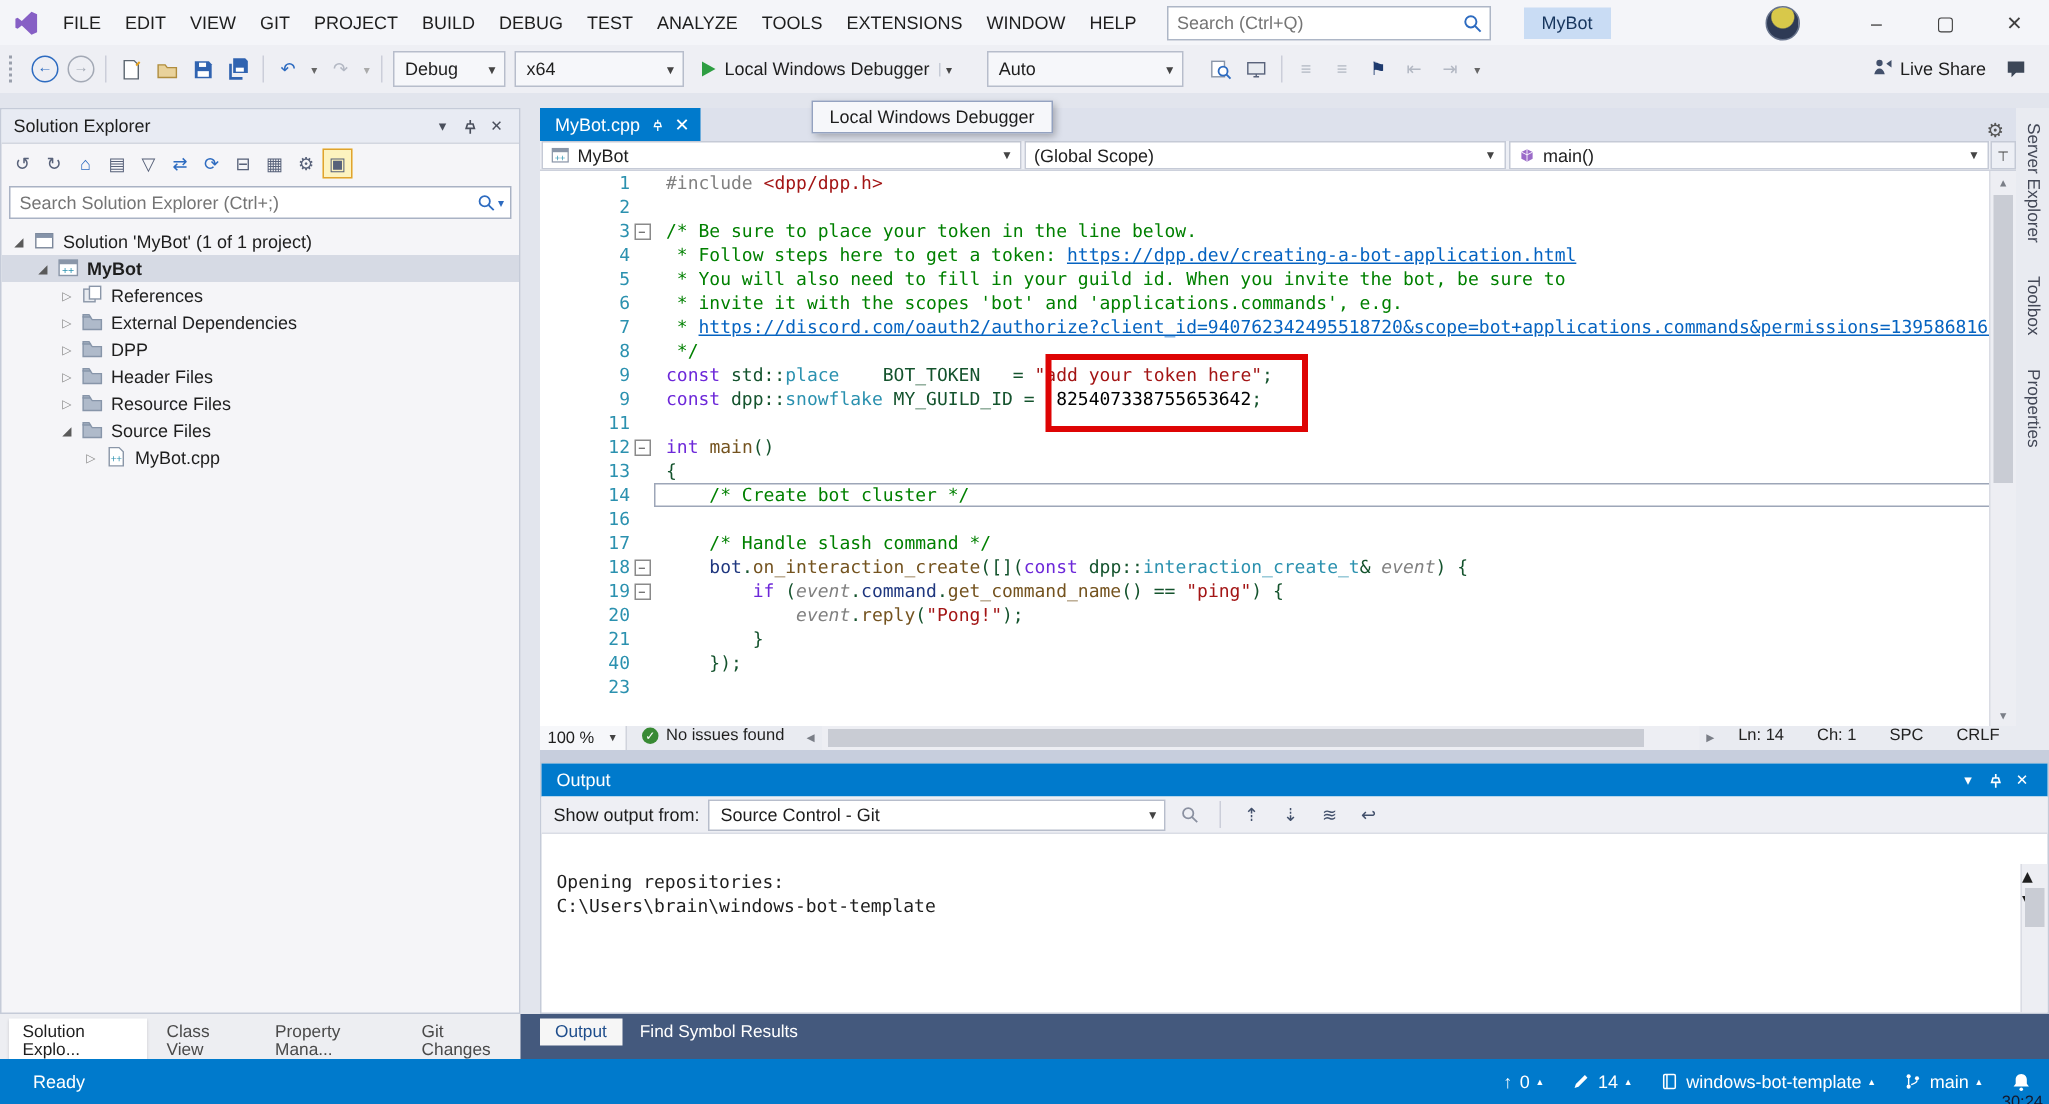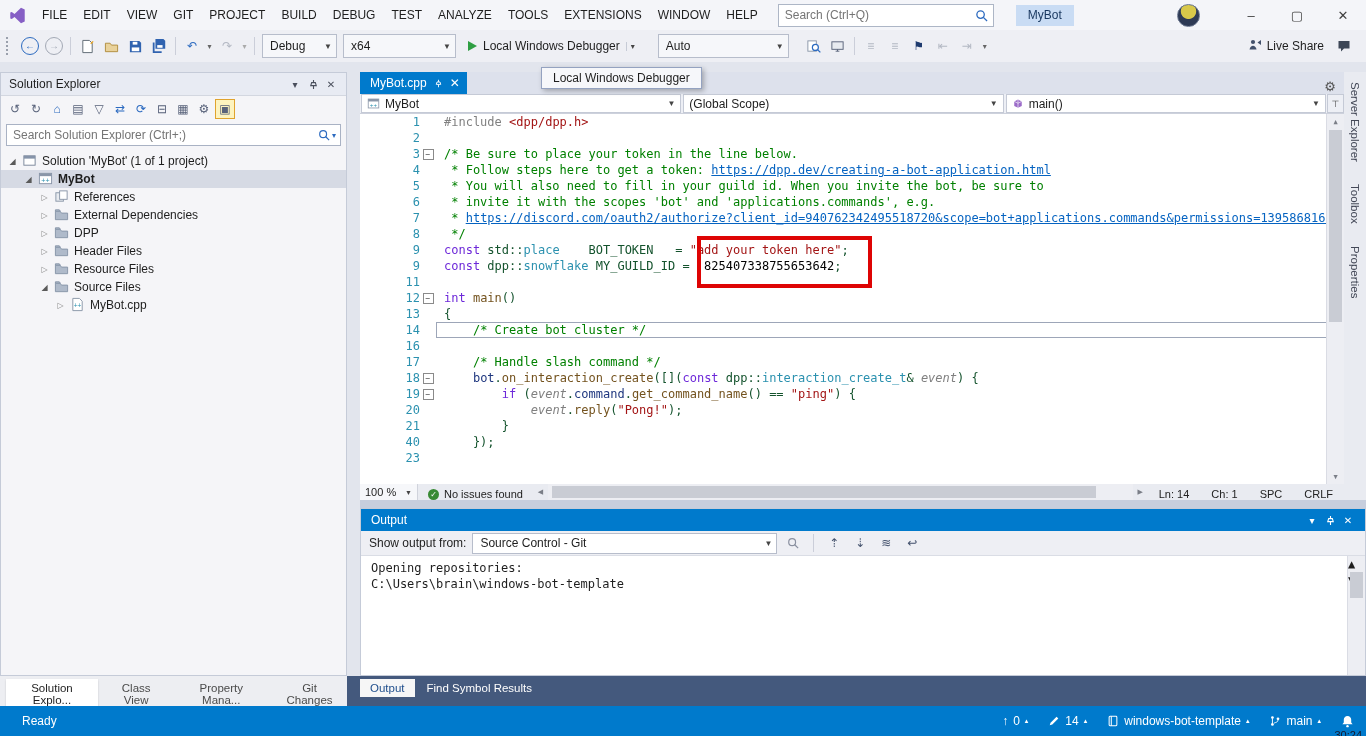--- a/index.html
+++ b/index.html
@@ -86,21 +86,21 @@
   .code-line.current .code-text{box-shadow:inset 0 0 0 1px #9DA6B8;}
   .tok-plain{color:#14532d;} .tok-kw{color:#6d28d9;} .tok-type{color:#2B91AF;} .tok-str{color:#A31515;}
   .tok-com{color:#008000;} .tok-link{color:#0563C1;text-decoration:underline;} .tok-pre{color:#808080;}
   .tok-fn{color:#74531F;} .tok-var{color:#1F377F;} .tok-param{color:#808080;font-style:italic;} .tok-num{color:#000;}
   .annobox{position:absolute;left:calc(84px + 35ch);top:122px;width:calc(22ch + 8px);height:44px;border:4px solid #DE0404;z-index:5;pointer-events:none;}
   .vscroll{position:absolute;top:0;right:0;bottom:0;width:17px;background:#EDEEF3;border-left:1px solid #DADCE4;}
   .vscroll .arr{height:15px;display:flex;align-items:center;justify-content:center;font-size:7px;color:#7A7E87;}
   .vscroll .arr.down{position:absolute;bottom:0;left:0;right:0;}
   .vthumb{position:absolute;top:16px;left:2px;width:13px;height:52%;background:#C9CCD4;}
 
-  .edstatus{height:16px;background:#E9EBF1;display:flex;align-items:flex-end;font-size:11px;flex:0 0 auto;}
+  .edstatus{height:16px;background:#E9EBF1;display:flex;align-items:flex-start;font-size:11px;flex:0 0 auto;}
   .zoomcombo{width:58px;height:100%;box-sizing:border-box;display:flex;align-items:center;justify-content:space-between;padding:0 5px;border-right:1px solid #D0D3DC;background:#F6F7FA;}
   .zoomcombo .caret{font-size:7px;color:#444;}
   .health{display:flex;align-items:center;gap:5px;padding:0 10px;}
   .okdot{width:11px;height:11px;border-radius:50%;background:#388A34;color:#fff;font-size:8px;display:flex;align-items:center;justify-content:center;}
   .hscroll{flex:1;height:100%;display:flex;align-items:center;}
   .hscroll .arr{width:15px;text-align:center;font-size:7px;color:#7A7E87;}
   .htrack{flex:1;height:100%;position:relative;background:#EDEEF3;}
   .hthumb{position:absolute;top:2px;bottom:2px;left:4px;width:93%;background:#C9CCD4;}
   .edcell{padding:0 11px;color:#222;}
 
@@ -108,27 +108,27 @@
   .vsplit{height:8px;background:#C7CEDD;flex:0 0 auto;}
   .outpanel{height:168px;display:flex;flex-direction:column;background:#fff;border:1px solid #C5CBD8;box-sizing:border-box;flex:0 0 auto;}
   .outhead{height:22px;background:#007ACC;color:#fff;display:flex;align-items:center;padding:0 8px 0 10px;flex:0 0 auto;}
   .outhead .ttl{flex:1;}
   .outhead .hico{color:#fff;}
   .outctrl{height:24px;background:#EEEFF4;display:flex;align-items:center;padding:0 8px;gap:6px;flex:0 0 auto;border-bottom:1px solid #DADDE5;}
   .outcombo{width:292px;height:19px;background:#fff;border:1px solid #B7BDCB;display:flex;align-items:center;padding:0 4px 0 7px;}
   .outcombo .caret{margin-left:auto;font-size:8px;color:#444;}
   .oico{width:20px;height:18px;display:flex;align-items:center;justify-content:center;color:#8A90A0;font-size:12px;}
   .oico.on{color:#42506B;}
-  .outbody{flex:1;position:relative;font-family:"DejaVu Sans Mono","Liberation Mono",monospace;font-size:12px;line-height:16px;padding:4px 12px 0 10px;color:#1e1e1e;overflow:hidden;}
+  .outbody{flex:1;position:relative;font-family:"DejaVu Sans Mono","Liberation Mono",monospace;font-size:12px;line-height:16px;padding:4px 12px 0 10px;color:#1e1e1e;overflow:hidden;margin-top:20px;}
   .outscroll{position:absolute;top:0;right:0;bottom:0;width:17px;background:#EDEEF3;border-left:1px solid #DADCE4;}
   .outscroll .vthumb{height:26px;}
 
   
   .band{height:30px;display:flex;flex:0 0 auto;}
-  .band-left{width:347px;background:#EDEEF2;display:flex;align-items:flex-start;padding:3px 0 0 6px;gap:4px;box-sizing:border-box;text-align:center;}
+  .band-left{width:347px;background:#EDEEF2;display:flex;align-items:flex-start;padding:3px 0 0 6px;gap:4px;box-sizing:border-box;}
   .btab{padding:3px 9px;font-size:11.5px;color:#4A4A4A;}
   .btab.active{background:#fff;color:#1e1e1e;box-shadow:0 1px 2px rgba(0,0,0,.15);}
   .band-gap{width:13px;background:#44597D;}
   .band-right{flex:1;background:#44597D;display:flex;align-items:flex-start;padding:3px 0 0 0;gap:2px;}
   .otab{padding:3px 10px;font-size:11.5px;color:#fff;}
   .otab.active{background:#F6F6F6;color:#1F4E8C;}
 
   
   .statusbar{height:30px;background:#007ACC;color:#fff;display:flex;align-items:center;padding:0 12px 0 22px;flex:0 0 auto;}
   .sb-right{margin-left:auto;display:flex;align-items:center;gap:20px;}

